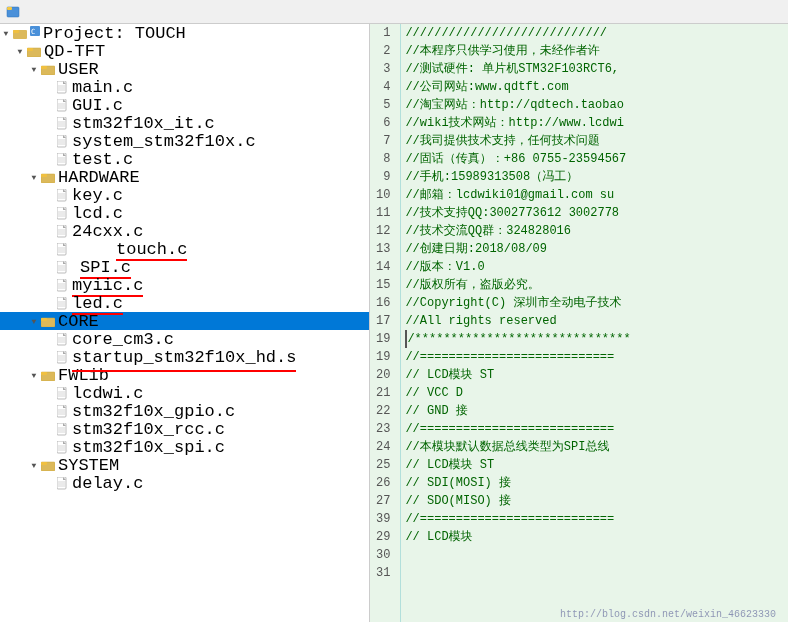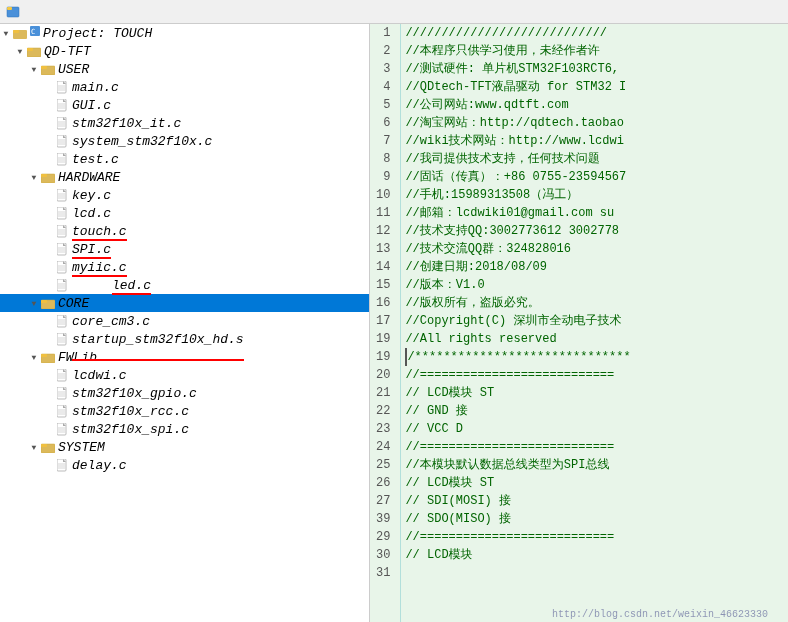--- a/index.html
+++ b/index.html
@@ -80,23 +80,22 @@
       width: 16px;
       height: 16px;
       flex-shrink: 0;
       display: inline-flex;
       align-items: center;
       justify-content: center;
       margin-right: 2px;
     }
 
     .tree-label {
-      font-size: 13px;
+      font-size: 17px;
       color: #000;
-      font-style: italic;
     }
 
     
     .folder-icon {
       color: #dcb95a;
       font-size: 13px;
     }
     
     .file-icon {
       color: #666;
@@ -166,21 +165,21 @@
     }
 
     .code-line.has-marker {
       border-left: 2px solid #555;
     }
 
     
     .watermark {
       position: absolute;
       bottom: 2px;
-      right: 20px;
+      right: 12px;
       font-size: 10px;
       color: rgba(0,0,100,0.4);
       pointer-events: none;
     }
   </style>
 </head>
 <body>
 
 <div class="title-bar">
 
@@ -346,35 +345,49 @@
         <span style="width: 12px; display: inline-block;"></span>
         <span class="tree-icon file-icon">
           <svg width="11" height="13" viewBox="0 0 11 13">
             <rect x="0" y="0" width="9" height="12" rx="1" fill="white" stroke="#aaa" stroke-width="0.8"></rect>
             <path d="M6,0 L9,3 L6,3 Z" fill="#aaa"></path>
             <line x1="1" y1="5" x2="8" y2="5" stroke="#aaa" stroke-width="0.5"></line>
             <line x1="1" y1="7" x2="8" y2="7" stroke="#aaa" stroke-width="0.5"></line>
             <line x1="1" y1="9" x2="8" y2="9" stroke="#aaa" stroke-width="0.5"></line>
           </svg>
         </span>
-        <span style="position: relative; text-decoration: none;"><span class="tree-label" style="border-bottom: 2px solid red; padding-bottom: 0px;">touch.c</span></span>
-      </div>
-      <div class="tree-item">
-        <span class="tree-indent" style="width: 42px; display: inline-block;"></span>
-        <span style="width: 12px; display: inline-block;"></span>
-        <span class="tree-icon file-icon">
-          <svg width="11" height="13" viewBox="0 0 11 13">
-            <rect x="0" y="0" width="9" height="12" rx="1" fill="white" stroke="#aaa" stroke-width="0.8"></rect>
-            <path d="M6,0 L9,3 L6,3 Z" fill="#aaa"></path>
-            <line x1="1" y1="5" x2="8" y2="5" stroke="#aaa" stroke-width="0.5"></line>
-            <line x1="1" y1="7" x2="8" y2="7" stroke="#aaa" stroke-width="0.5"></line>
-            <line x1="1" y1="9" x2="8" y2="9" stroke="#aaa" stroke-width="0.5"></line>
-          </svg>
-        </span>
-        <span style="position: relative; text-decoration: none;"><span class="tree-label" style="border-bottom: 2px solid red; padding-bottom: 0px;">SPI.c</span></span>
+        <span><span class="tree-label">24cxx.c</span></span>
+      </div>
+      <div class="tree-item">
+        <span class="tree-indent" style="width: 42px; display: inline-block;"></span>
+        <span style="width: 12px; display: inline-block;"></span>
+        <span class="tree-icon file-icon">
+          <svg width="11" height="13" viewBox="0 0 11 13">
+            <rect x="0" y="0" width="9" height="12" rx="1" fill="white" stroke="#aaa" stroke-width="0.8"></rect>
+            <path d="M6,0 L9,3 L6,3 Z" fill="#aaa"></path>
+            <line x1="1" y1="5" x2="8" y2="5" stroke="#aaa" stroke-width="0.5"></line>
+            <line x1="1" y1="7" x2="8" y2="7" stroke="#aaa" stroke-width="0.5"></line>
+            <line x1="1" y1="9" x2="8" y2="9" stroke="#aaa" stroke-width="0.5"></line>
+          </svg>
+        </span>
+        <span style="position: relative; text-decoration: none; margin-left: 44px;"><span class="tree-label" style="border-bottom: 2px solid red; padding-bottom: 0px;">touch.c</span></span>
+      </div>
+      <div class="tree-item">
+        <span class="tree-indent" style="width: 42px; display: inline-block;"></span>
+        <span style="width: 12px; display: inline-block;"></span>
+        <span class="tree-icon file-icon">
+          <svg width="11" height="13" viewBox="0 0 11 13">
+            <rect x="0" y="0" width="9" height="12" rx="1" fill="white" stroke="#aaa" stroke-width="0.8"></rect>
+            <path d="M6,0 L9,3 L6,3 Z" fill="#aaa"></path>
+            <line x1="1" y1="5" x2="8" y2="5" stroke="#aaa" stroke-width="0.5"></line>
+            <line x1="1" y1="7" x2="8" y2="7" stroke="#aaa" stroke-width="0.5"></line>
+            <line x1="1" y1="9" x2="8" y2="9" stroke="#aaa" stroke-width="0.5"></line>
+          </svg>
+        </span>
+        <span style="position: relative; text-decoration: none; margin-left: 8px;"><span class="tree-label" style="border-bottom: 2px solid red; padding-bottom: 0px;">SPI.c</span></span>
       </div>
       <div class="tree-item">
         <span class="tree-indent" style="width: 42px; display: inline-block;"></span>
         <span style="width: 12px; display: inline-block;"></span>
         <span class="tree-icon file-icon">
           <svg width="11" height="13" viewBox="0 0 11 13">
             <rect x="0" y="0" width="9" height="12" rx="1" fill="white" stroke="#aaa" stroke-width="0.8"></rect>
             <path d="M6,0 L9,3 L6,3 Z" fill="#aaa"></path>
             <line x1="1" y1="5" x2="8" y2="5" stroke="#aaa" stroke-width="0.5"></line>
             <line x1="1" y1="7" x2="8" y2="7" stroke="#aaa" stroke-width="0.5"></line>
@@ -388,21 +401,21 @@
         <span style="width: 12px; display: inline-block;"></span>
         <span class="tree-icon file-icon">
           <svg width="11" height="13" viewBox="0 0 11 13">
             <rect x="0" y="0" width="9" height="12" rx="1" fill="white" stroke="#aaa" stroke-width="0.8"></rect>
             <path d="M6,0 L9,3 L6,3 Z" fill="#aaa"></path>
             <line x1="1" y1="5" x2="8" y2="5" stroke="#aaa" stroke-width="0.5"></line>
             <line x1="1" y1="7" x2="8" y2="7" stroke="#aaa" stroke-width="0.5"></line>
             <line x1="1" y1="9" x2="8" y2="9" stroke="#aaa" stroke-width="0.5"></line>
           </svg>
         </span>
-        <span style="position: relative; text-decoration: none; margin-left: 40px;"><span class="tree-label" style="border-bottom: 2px solid red; padding-bottom: 0px;">led.c</span></span>
+        <span style="position: relative; text-decoration: none;"><span class="tree-label" style="border-bottom: 2px solid red; padding-bottom: 0px;">led.c</span></span>
       </div>
       <div class="tree-item selected">
         <span class="tree-indent" style="width: 28px; display: inline-block;"></span>
         <span class="toggle-arrow">▼</span>
         <span class="tree-icon folder-icon">
           <svg width="14" height="12" viewBox="0 0 14 12">
             <rect x="0" y="3" width="14" height="9" rx="1" fill="#dcb95a" stroke="#c9a43a" stroke-width="0.5"></rect>
             <rect x="0" y="3" width="6" height="3" rx="1" fill="#f0c040"></rect>
           </svg>
         </span>
@@ -427,21 +440,21 @@
         <span style="width: 12px; display: inline-block;"></span>
         <span class="tree-icon file-icon">
           <svg width="11" height="13" viewBox="0 0 11 13">
             <rect x="0" y="0" width="9" height="12" rx="1" fill="white" stroke="#aaa" stroke-width="0.8"></rect>
             <path d="M6,0 L9,3 L6,3 Z" fill="#aaa"></path>
             <line x1="1" y1="5" x2="8" y2="5" stroke="#aaa" stroke-width="0.5"></line>
             <line x1="1" y1="7" x2="8" y2="7" stroke="#aaa" stroke-width="0.5"></line>
             <line x1="1" y1="9" x2="8" y2="9" stroke="#aaa" stroke-width="0.5"></line>
           </svg>
         </span>
-        <span style="position: relative; text-decoration: none;"><span class="tree-label" style="border-bottom: 2px solid red; padding-bottom: 12px;">startup_stm32f10x_hd.s</span></span>
+        <span style="position: relative; text-decoration: none;"><span class="tree-label" style="border-bottom: 2px solid red; padding-bottom: 3px;">startup_stm32f10x_hd.s</span></span>
       </div>
       <div class="tree-item">
         <span class="tree-indent" style="width: 28px; display: inline-block;"></span>
         <span class="toggle-arrow">▼</span>
         <span class="tree-icon folder-icon">
           <svg width="14" height="12" viewBox="0 0 14 12">
             <rect x="0" y="3" width="14" height="9" rx="1" fill="#dcb95a" stroke="#c9a43a" stroke-width="0.5"></rect>
             <rect x="0" y="3" width="6" height="3" rx="1" fill="#f0c040"></rect>
           </svg>
         </span>
@@ -562,40 +575,39 @@
           <div class="line-number">27</div>
           <div class="line-number">39</div>
           <div class="line-number">29</div>
           <div class="line-number">30</div>
           <div class="line-number">31</div>
         </div>
       <div class="code-lines" id="codeLines">
           <div class="code-line">////////////////////////////</div>
           <div class="code-line">//本程序只供学习使用，未经作者许</div>
           <div class="code-line">//测试硬件: 单片机STM32F103RCT6,</div>
-          <div class="code-line">//QDtech-TFT液晶驱动 for STM32 I</div>
           <div class="code-line">//公司网站:www.qdtft.com</div>
           <div class="code-line">//淘宝网站：http://qdtech.taobao</div>
           <div class="code-line">//wiki技术网站：http://www.lcdwi</div>
           <div class="code-line">//我司提供技术支持，任何技术问题</div>
           <div class="code-line">//固话（传真）：+86 0755-23594567</div>
           <div class="code-line">//手机:15989313508（冯工）</div>
           <div class="code-line">//邮箱：lcdwiki01@gmail.com  su</div>
           <div class="code-line">//技术支持QQ:3002773612  3002778</div>
           <div class="code-line">//技术交流QQ群：324828016</div>
           <div class="code-line">//创建日期:2018/08/09</div>
           <div class="code-line">//版本：V1.0</div>
           <div class="code-line">//版权所有，盗版必究。</div>
           <div class="code-line">//Copyright(C) 深圳市全动电子技术</div>
           <div class="code-line">//All rights reserved</div>
           <div class="code-line has-marker">/******************************</div>
           <div class="code-line">//===========================</div>
           <div class="code-line">//      LCD模块            ST</div>
+          <div class="code-line">//       VCC               D</div>
           <div class="code-line">//       GND               接</div>
-          <div class="code-line">//       VCC               D</div>
           <div class="code-line">//===========================</div>
           <div class="code-line">//本模块默认数据总线类型为SPI总线</div>
           <div class="code-line">//      LCD模块            ST</div>
           <div class="code-line">//   SDI(MOSI)            接</div>
           <div class="code-line">//   SDO(MISO)            接</div>
           <div class="code-line">//===========================</div>
           <div class="code-line">//      LCD模块</div>
         </div>
     </div>
     <div class="watermark">http://blog.csdn.net/weixin_46623330</div>

